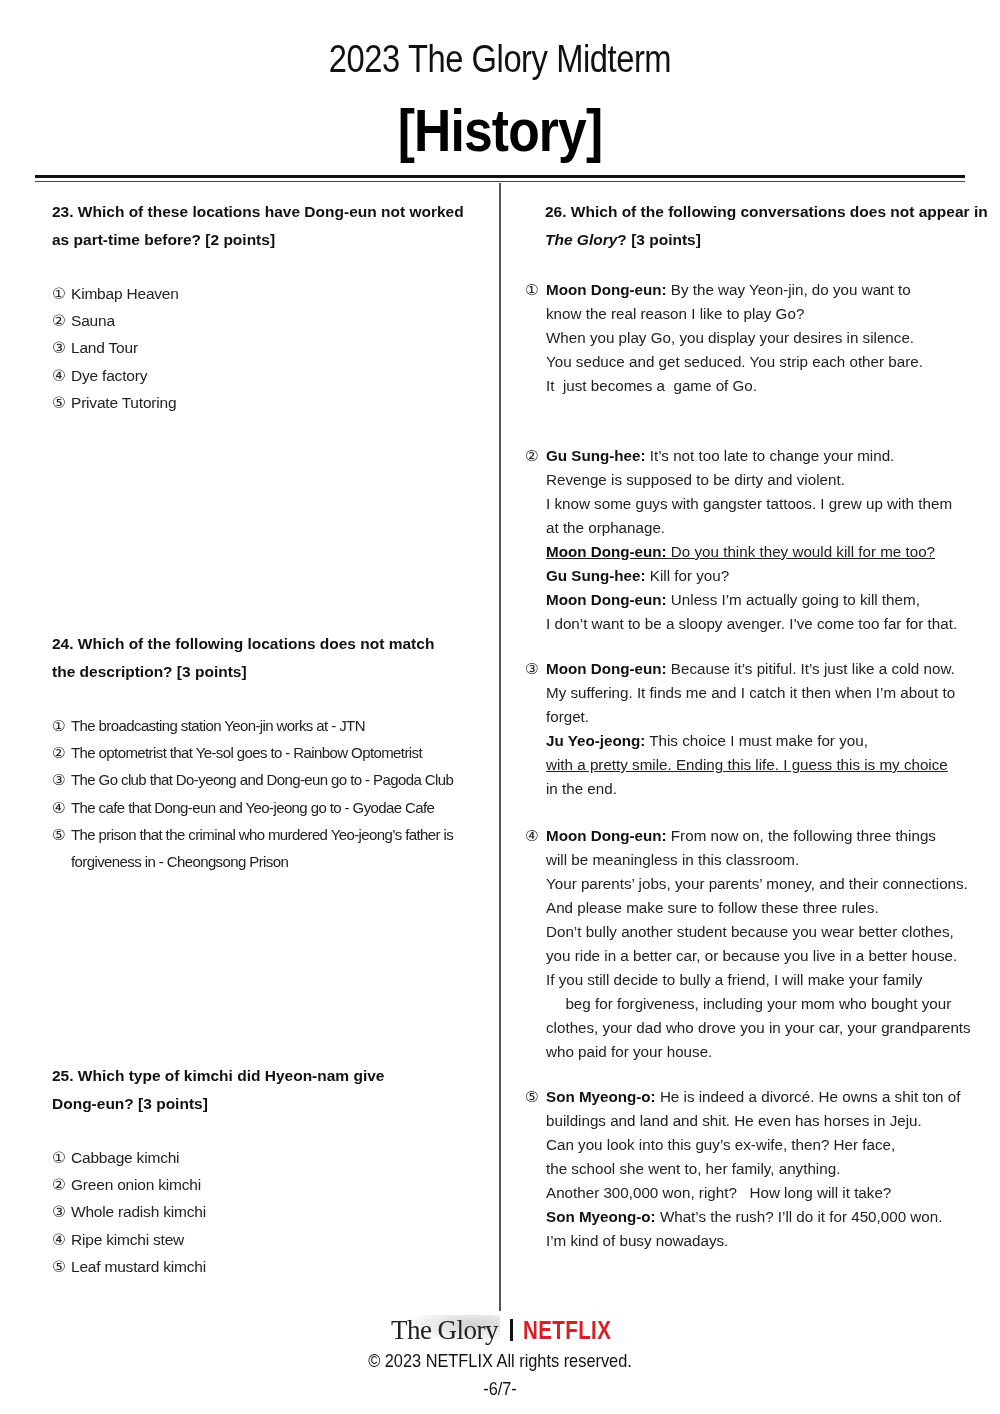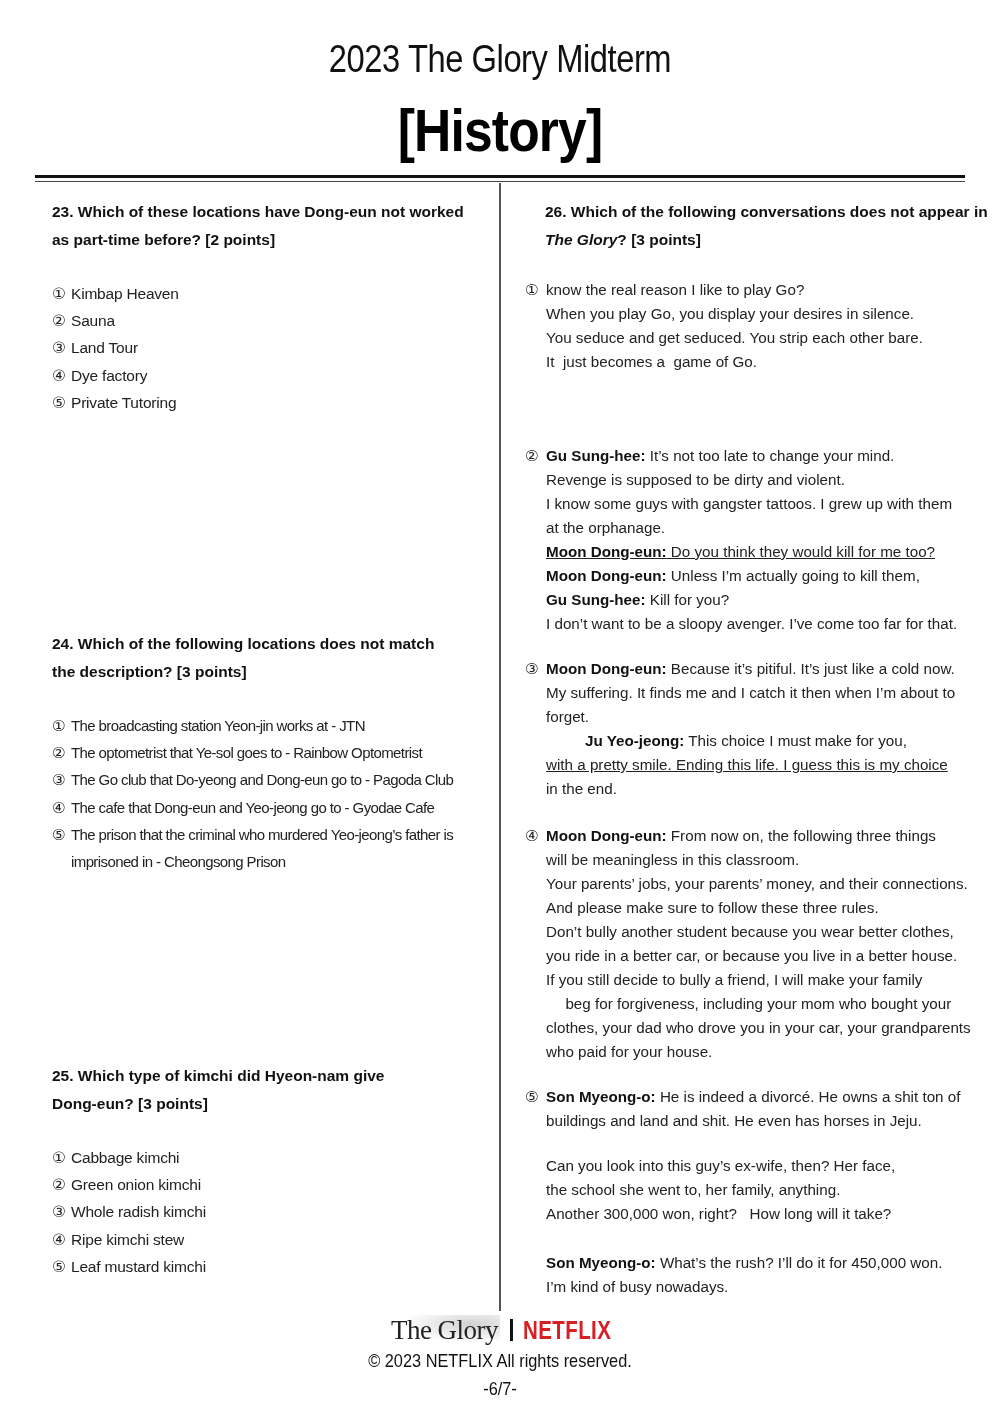--- a/index.html
+++ b/index.html
@@ -107,21 +107,21 @@
       <li>
           <span class="num">③</span>
           <span>The Go club that Do-yeong and Dong-eun go to -  Pagoda Club</span>
         </li>
       <li>
           <span class="num">④</span>
           <span>The cafe that Dong-eun and Yeo-jeong go to -  Gyodae Cafe</span>
         </li>
       <li>
           <span class="num">⑤</span>
-          <span style="white-space:nowrap;"><span>The prison that the criminal who murdered Yeo-jeong’s father is</span><br><span>imprisoned in -  Cheongsong Prison</span></span>
+          <span style="white-space:nowrap;"><span>The prison that the criminal who murdered Yeo-jeong’s father is</span><br><span>forgiveness in -  Cheongsong Prison</span></span>
         </li>
     </ul>
   </div>
 
   <div class="question" style="top:1062px;">
     <p class="q-title">
       <span>25. Which type of kimchi did Hyeon-nam give</span><br>
       <span>Dong-eun? [3 points]</span>
     </p>
     <ul class="opts">
@@ -154,50 +154,51 @@
     <p class="q-title">
       <span>26. Which of the following conversations does not appear in</span><br>
       <span class="italic">The Glory</span><span>? [3 points]</span>
     </p>
   </div>
 
   <div class="conv-item" id="conv-0" style="top:278px;">
       <div style="display: flex; font-size: 15.2px; line-height: 24px; color: rgb(34, 34, 34);">
         <span style="width: 21px; flex: 0 0 21px;">①</span>
         <div>
+          <div style="white-space: pre;"><span class="speaker">Moon Dong-eun:</span><span> By the way Yeon-jin, do you want to</span></div>
           <div style="white-space: pre;"><span>know the real reason I like to play Go?</span></div>
           <div style="white-space: pre;"><span>When you play Go, you display your desires in silence.</span></div>
           <div style="white-space: pre;"><span>You seduce and get seduced. You strip each other bare.</span></div>
           <div style="white-space: pre;"><span>It  just becomes a  game of Go.</span></div>
         </div>
       </div>
     </div>
   <div class="conv-item" id="conv-1" style="top:444px;">
       <div style="display: flex; font-size: 15.2px; line-height: 24px; color: rgb(34, 34, 34);">
         <span style="width: 21px; flex: 0 0 21px;">②</span>
         <div>
           <div style="white-space: pre;"><span class="speaker">Gu Sung-hee:</span><span> It’s not too late to change your mind.</span></div>
           <div style="white-space: pre;"><span>Revenge is supposed to be dirty and violent.</span></div>
           <div style="white-space: pre;"><span>I know some guys with gangster tattoos. I grew up with them</span></div>
           <div style="white-space: pre;"><span>at the orphanage.</span></div>
           <div style="white-space: pre; text-decoration: underline;"><span class="speaker">Moon Dong-eun:</span><span> Do you think they would kill for me too?</span></div>
+          <div style="white-space: pre;"><span class="speaker">Gu Sung-hee:</span><span> Kill for you?</span></div>
           <div style="white-space: pre;"><span class="speaker">Moon Dong-eun:</span><span> Unless I’m actually going to kill them,</span></div>
-          <div style="white-space: pre;"><span class="speaker">Gu Sung-hee:</span><span> Kill for you?</span></div>
           <div style="white-space: pre;"><span>I don’t want to be a sloopy avenger. I’ve come too far for that.</span></div>
         </div>
       </div>
     </div>
   <div class="conv-item" id="conv-2" style="top:657px;">
       <div style="display: flex; font-size: 15.2px; line-height: 24px; color: rgb(34, 34, 34);">
         <span style="width: 21px; flex: 0 0 21px;">③</span>
         <div>
           <div style="white-space: pre;"><span class="speaker">Moon Dong-eun:</span><span> Because it’s pitiful. It’s just like a cold now.</span></div>
           <div style="white-space: pre;"><span>My suffering. It finds me and I catch it then when I’m about to</span></div>
           <div style="white-space: pre;"><span>forget.</span></div>
-          <div style="white-space: pre; margin-left: 39px;"><span class="speaker">Ju Yeo-jeong:</span><span> This choice I must make for you,</span></div>
+          <div style="white-space: pre;"><span class="speaker">Ju Yeo-jeong:</span><span> This choice I must make for you,</span></div>
           <div style="white-space: pre; text-decoration: underline;"><span>with a pretty smile. Ending this life. I guess this is my choice</span></div>
           <div style="white-space: pre;"><span>in the end.</span></div>
         </div>
       </div>
     </div>
   <div class="conv-item" id="conv-3" style="top:824px;">
       <div style="display: flex; font-size: 15.2px; line-height: 24px; color: rgb(34, 34, 34);">
         <span style="width: 21px; flex: 0 0 21px;">④</span>
         <div>
           <div style="white-space: pre;"><span class="speaker">Moon Dong-eun:</span><span> From now on, the following three things</span></div>
@@ -212,24 +213,24 @@
           <div style="white-space: pre;"><span>who paid for your house.</span></div>
         </div>
       </div>
     </div>
   <div class="conv-item" id="conv-4" style="top:1085px;">
       <div style="display: flex; font-size: 15.2px; line-height: 24px; color: rgb(34, 34, 34);">
         <span style="width: 21px; flex: 0 0 21px;">⑤</span>
         <div>
           <div style="white-space: pre;"><span class="speaker">Son Myeong-o:</span><span> He is indeed a divorcé. He owns a shit ton of</span></div>
           <div style="white-space: pre;"><span>buildings and land and shit. He even has horses in Jeju.</span></div>
-          <div style="white-space: pre; margin-top: 21px;"><span>Can you look into this guy’s ex-wife, then? Her face,</span></div>
+          <div style="white-space: pre;"><span>Can you look into this guy’s ex-wife, then? Her face,</span></div>
           <div style="white-space: pre;"><span>the school she went to, her family, anything.</span></div>
           <div style="white-space: pre;"><span>Another 300,000 won, right?   How long will it take?</span></div>
-          <div style="white-space: pre; margin-top: 25px;"><span class="speaker">Son Myeong-o:</span><span> What’s the rush? I’ll do it for 450,000 won.</span></div>
+          <div style="white-space: pre;"><span class="speaker">Son Myeong-o:</span><span> What’s the rush? I’ll do it for 450,000 won.</span></div>
           <div style="white-space: pre;"><span>I’m kind of busy nowadays.</span></div>
         </div>
       </div>
     </div>
 </div>
 
 <div class="footer footer-logos" style="display:flex;">
   <span class="logo-glory">The Glory</span>
   <span class="logo-bar"></span>
   <span class="logo-netflix" style="color: rgb(216, 31, 38);">NETFLIX</span>

